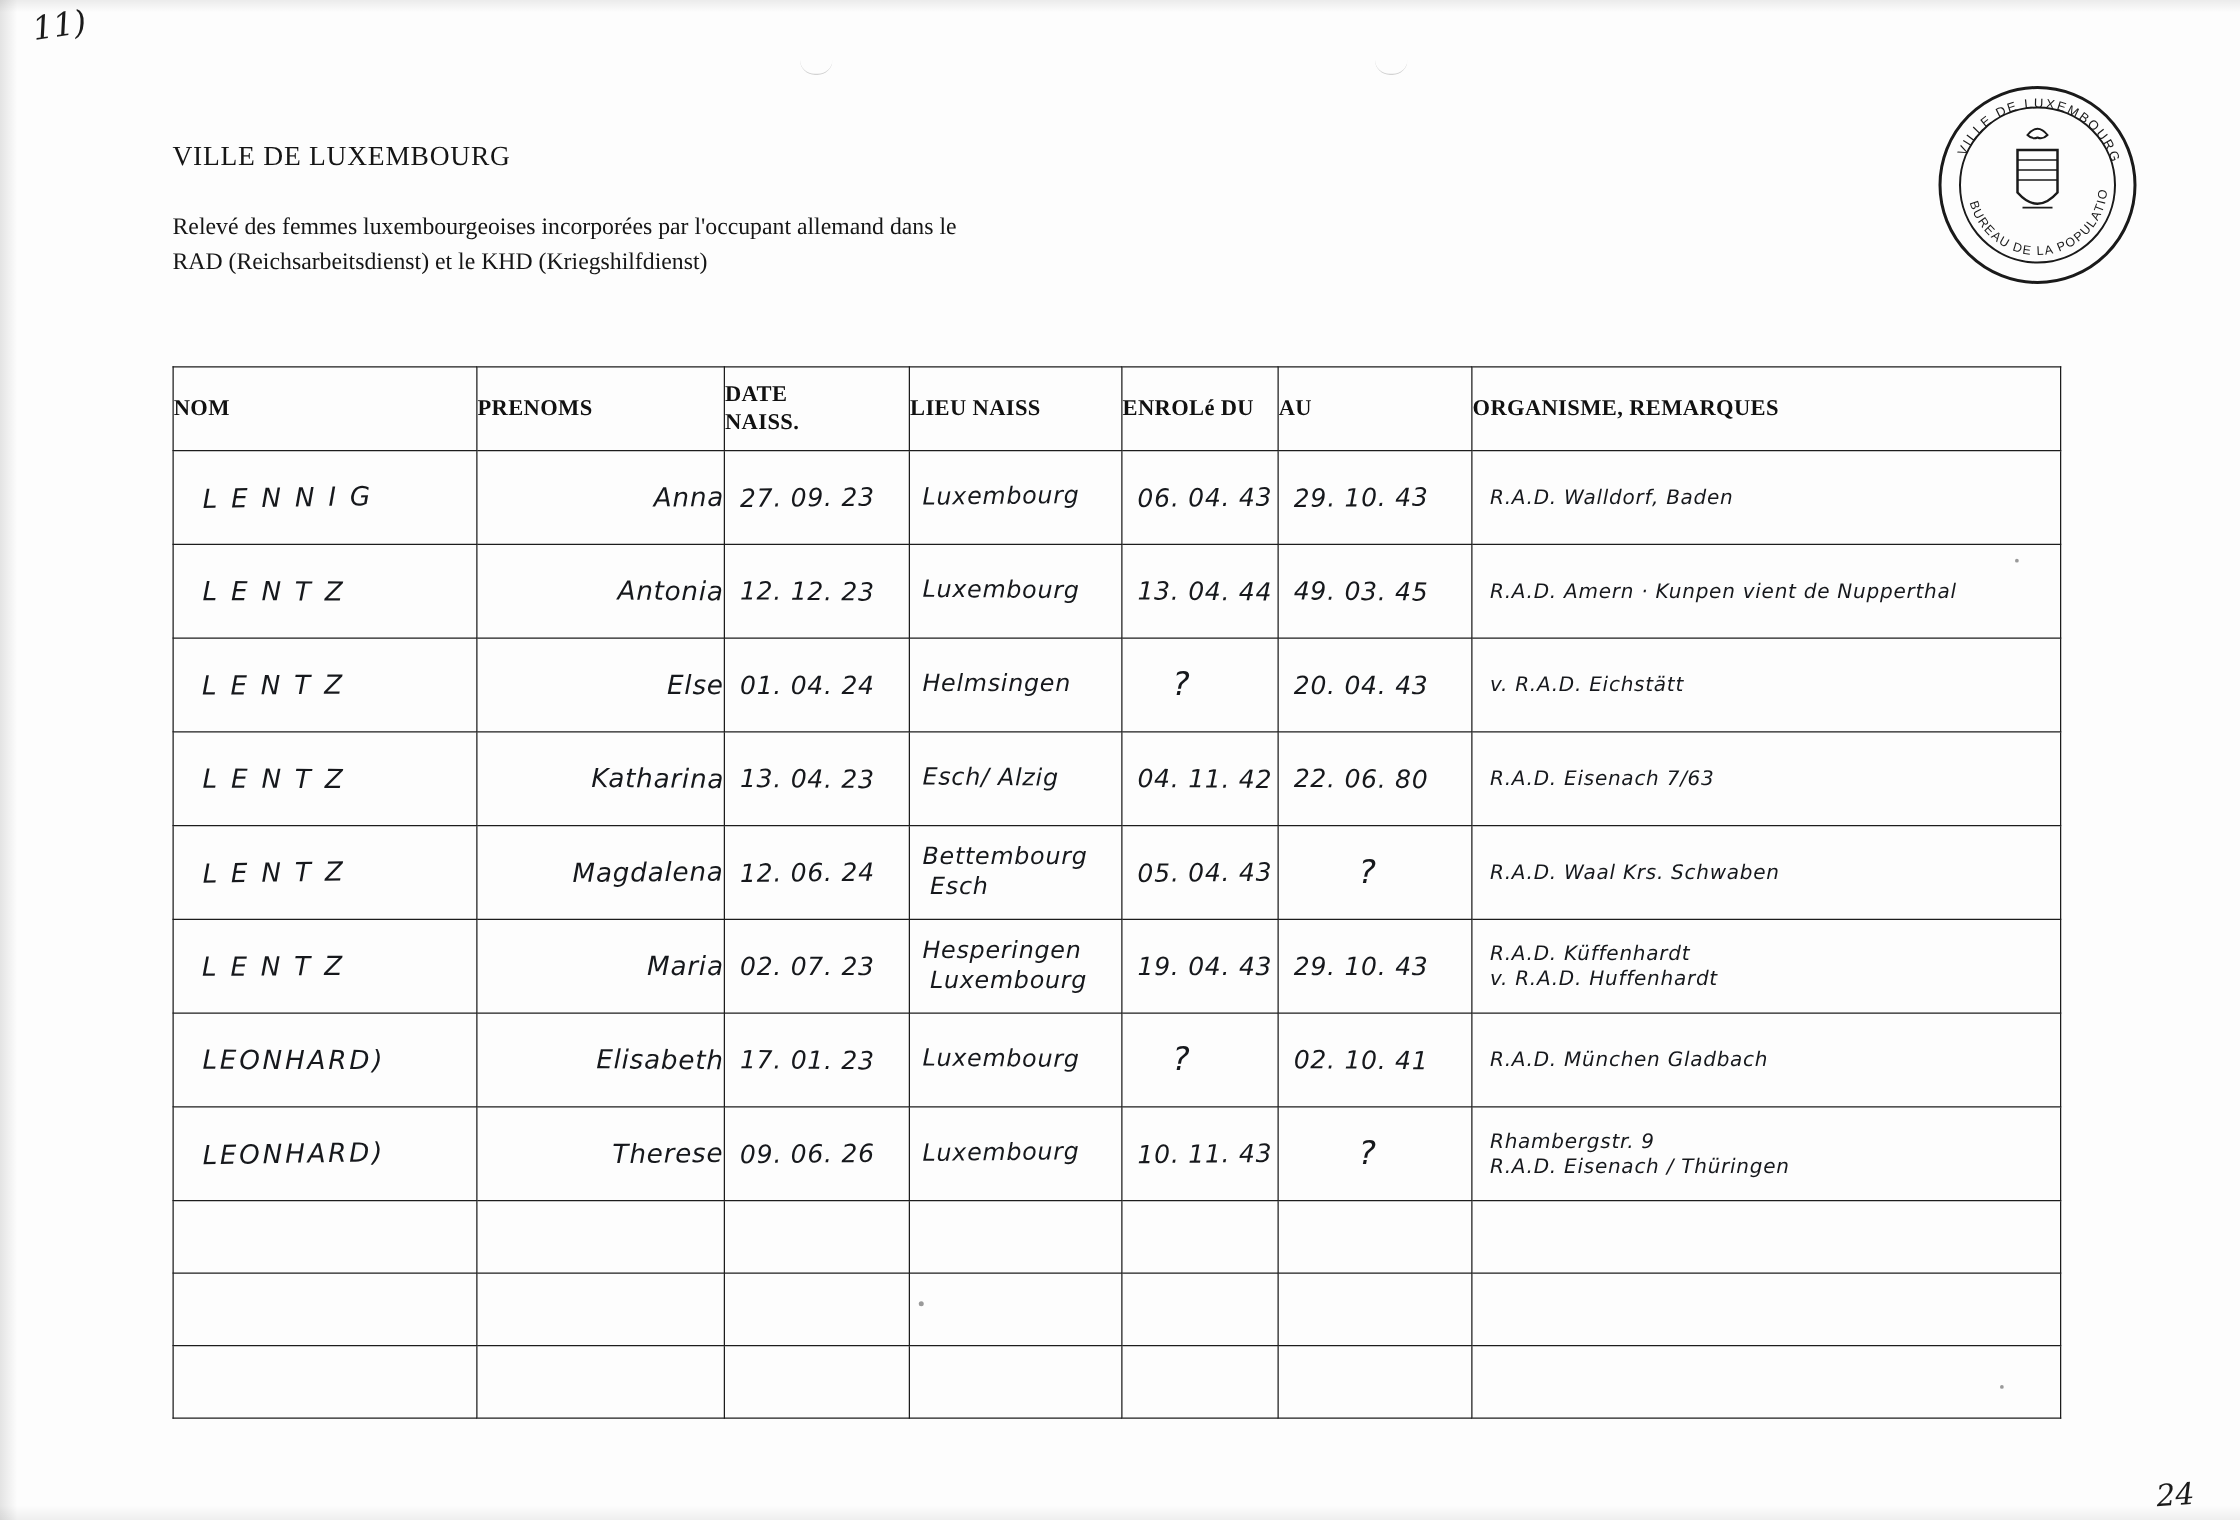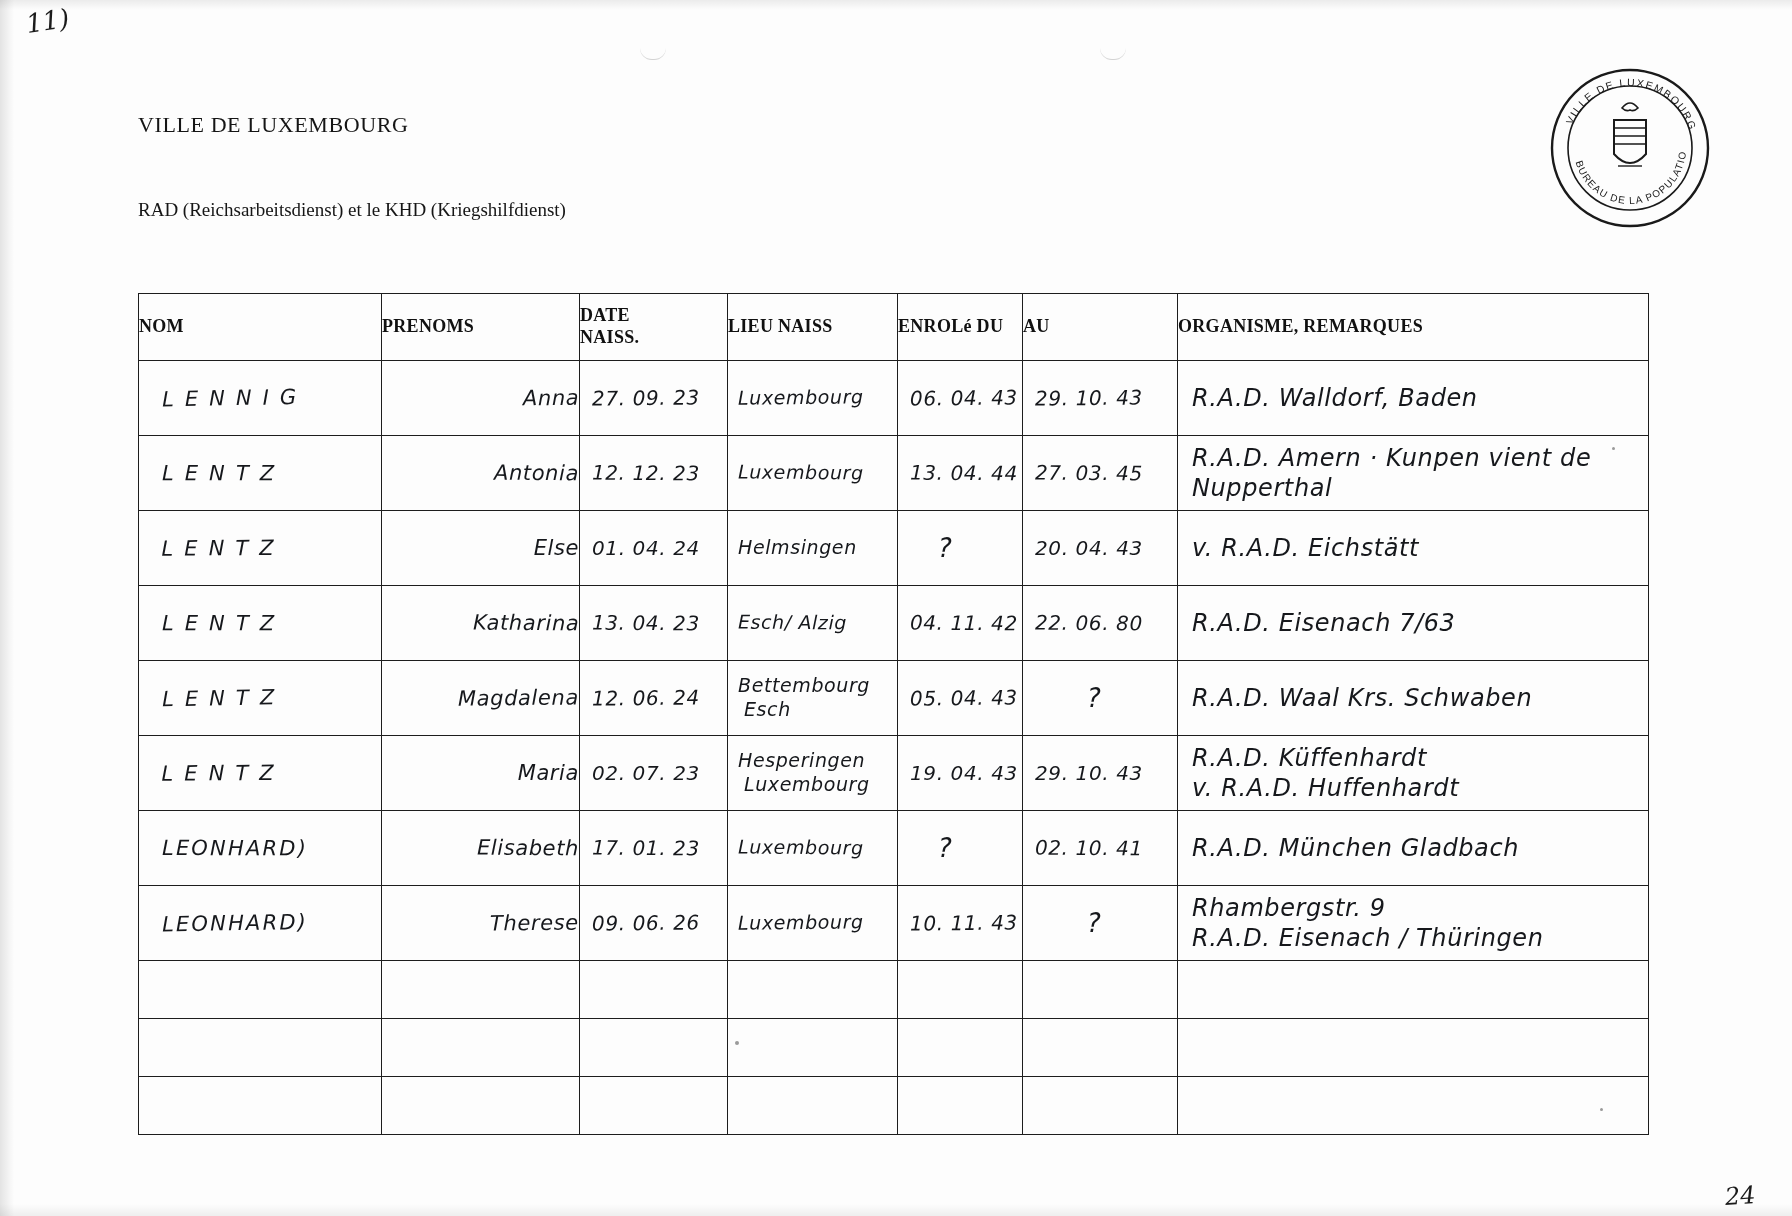--- a/index.html
+++ b/index.html
@@ -185,21 +185,21 @@
     padding-left: 10px;
     font-size: 19px;
     white-space: normal;
   }
   .hw.du, .hw.au {
     padding-left: 12px;
     font-size: 20px;
   }
   .hw.org {
     padding-left: 14px;
-    font-size: 24px;
+    font-size: 16px;
     white-space: normal;
   }
   .hw .ln { display: block; }
   .hw .q {
     display: inline-block;
     font-size: 26px;
     padding-left: 28px;
   }
   .hw.au .q { padding-left: 52px; }
   .hw .indent-2 { padding-left: 6px; }
@@ -223,21 +223,21 @@
 
   <div class="punch p1"></div>
   <div class="punch p2"></div>
 
   <div class="corner-number">11)</div>
   <div class="bottom-number">24</div>
 
   <div class="header">
     <div class="org-title">VILLE DE LUXEMBOURG</div>
     <div class="subtitle">
-      <br>
+      <span>Relevé des femmes luxembourgeoises incorporées par l'occupant allemand dans le</span><br>
       <span>RAD (Reichsarbeitsdienst) et le KHD (Kriegshilfdienst)</span>
     </div>
   </div>
 
   <div class="stamp">
     <svg width="172" height="172" viewBox="0 0 172 172">
       <circle cx="86" cy="86" r="78" fill="none" stroke="#1a1a1a" stroke-width="2.4"></circle>
       <circle cx="86" cy="86" r="62" fill="none" stroke="#1a1a1a" stroke-width="1.6"></circle>
       <path id="stamp-arc-top" d="M 24,86 A 62,62 0 0 1 148,86" fill="none" stroke="none"></path>
       <path id="stamp-arc-bot" d="M 30,86 A 56,56 0 0 0 142,86" fill="none" stroke="none"></path>
@@ -305,21 +305,21 @@
             <td class="hw org">
               <span class="ln">R.A.D. Walldorf,  Baden</span>
             </td>
           </tr>
           <tr>
             <td class="hw nom"><span class="tilt-b">L E N T Z</span></td>
             <td class="hw prenom"><span class="tilt-b">Antonia</span></td>
             <td class="hw date"><span class="tilt-b">12. 12. 23</span></td>
             <td class="hw lieu"><span class="tilt-b">Luxembourg</span></td>
             <td class="hw du"><span class="tilt-b">13. 04. 44</span></td>
-            <td class="hw au"><span class="tilt-b">27. 03. 45</span></td>
+            <td class="hw au"><span class="tilt-b">49. 03. 45</span></td>
             <td class="hw org">
               <span class="ln">R.A.D. Amern · Kunpen   vient de Nupperthal</span>
             </td>
           </tr>
           <tr>
             <td class="hw nom"><span class="">L E N T Z</span></td>
             <td class="hw prenom"><span class="">Else</span></td>
             <td class="hw date"><span class="">01. 04. 24</span></td>
             <td class="hw lieu"><span class="">Helmsingen</span></td>
             <td class="hw du"><span class="q">?</span></td>

